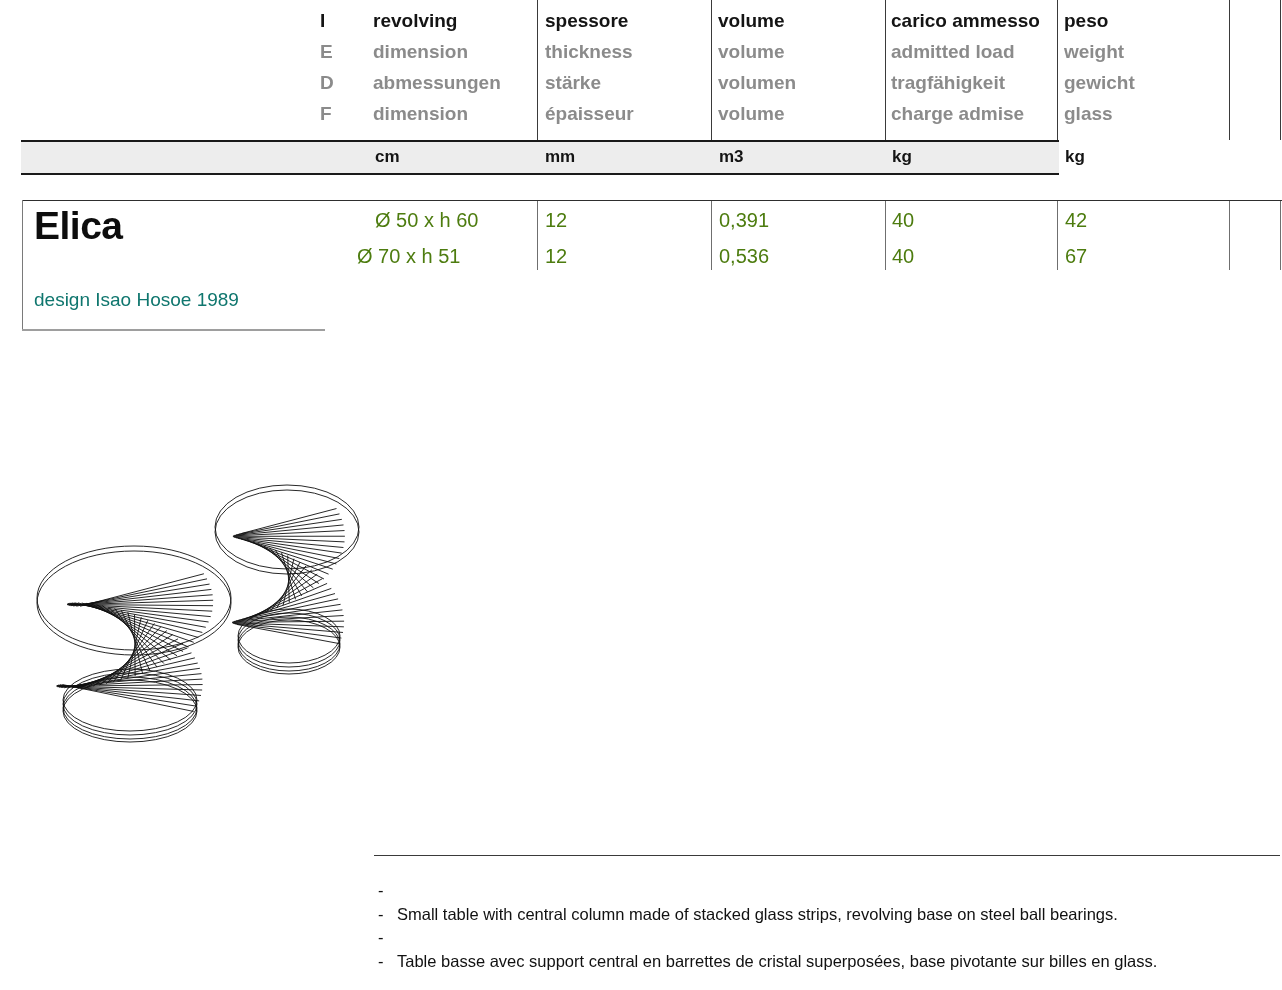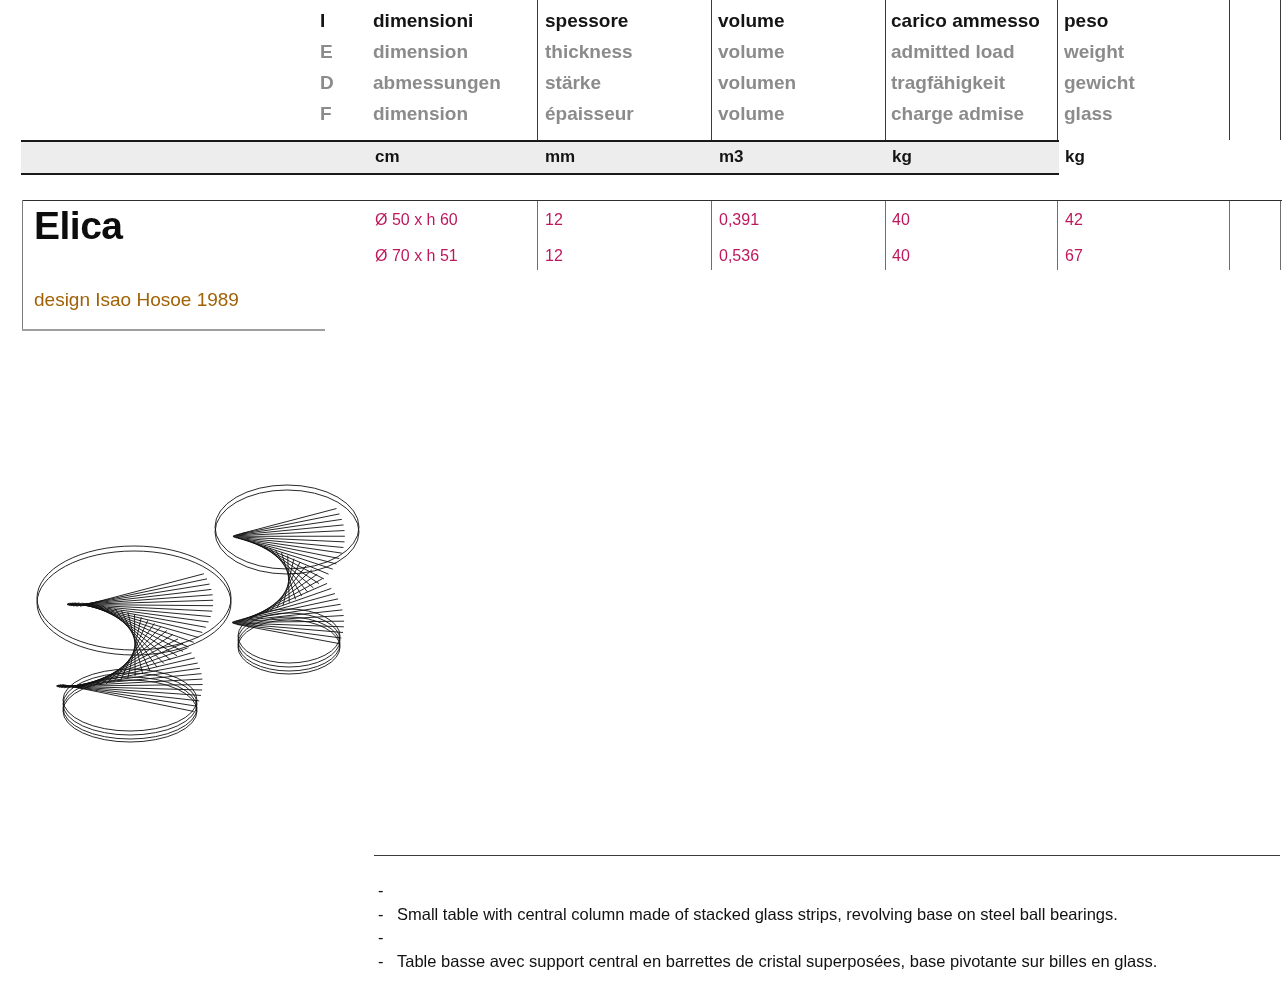--- a/index.html
+++ b/index.html
@@ -21,23 +21,23 @@
   .units-band{position:absolute;left:21px;top:140px;width:1038px;height:31px;
               background:#ededed;border-top:2px solid #1a1a1a;border-bottom:2px solid #1a1a1a}
   .unit{position:absolute;top:0;font-weight:bold;font-size:17px;line-height:30px;color:#141414}
 
   
   .product-topline{position:absolute;left:22px;top:200px;width:1260px;height:1px;background:#2e2e2e}
   .elica-left{position:absolute;left:22px;top:200px;width:1px;height:131px;background:#7a7a7a}
   .elica-bottom{position:absolute;left:22px;top:329px;width:303px;height:2px;background:#9e9e9e}
   .product-name{position:absolute;left:34px;top:203px;margin:0;font-size:39px;font-weight:800;
                 letter-spacing:-0.5px;line-height:46px;color:#0d0d0d}
-  .credit{position:absolute;left:34px;top:288px;font-size:19px;line-height:24px;color:#a16207;white-space:nowrap}
-
-  .cell{position:absolute;font-size:16px;line-height:22px;white-space:nowrap;color:#be185d}
+  .credit{position:absolute;left:34px;top:288px;font-size:19px;line-height:24px;color:#0f766e;white-space:nowrap}
+
+  .cell{position:absolute;font-size:20px;line-height:22px;white-space:nowrap;color:#4d7c0f}
 
   
   .illu{position:absolute;left:15px;top:450px}
 
   
   .desc-rule{position:absolute;left:374px;top:855px;width:906px;height:1px;background:#3a3a3a}
   .descriptions{position:absolute;left:374px;top:879px;width:908px}
   .desc-line{display:flex;font-size:16.5px;line-height:23.5px;color:#111}
   .marker{flex:0 0 19px;padding-left:4px}
   .desc-text{white-space:nowrap}
@@ -55,21 +55,21 @@
   <div class="vline hdr" style="left:1280px"></div>
 
   <div class="hcol" style="left:320px">
     <div class="hl">I</div>
     <div class="hl gray">E</div>
     <div class="hl gray">D</div>
     <div class="hl gray">F</div>
   </div>
 
   <div class="hcol" style="left:373px">
-    <div class="hl">dimensioni</div>
+    <div class="hl">revolving</div>
     <div class="hl gray">dimension</div>
     <div class="hl gray">abmessungen</div>
     <div class="hl gray">dimension</div>
   </div>
   <div class="hcol" style="left:545px">
     <div class="hl">spessore</div>
     <div class="hl gray">thickness</div>
     <div class="hl gray">stärke</div>
     <div class="hl gray">épaisseur</div>
   </div>
@@ -113,21 +113,21 @@
 
   <h1 class="product-name">Elica</h1>
   <div class="credit">design Isao Hosoe 1989</div>
 
   <div class="cell" style="left:375px;top:209px">Ø 50 x h 60</div>
   <div class="cell" style="left:545px;top:209px">12</div>
   <div class="cell" style="left:719px;top:209px">0,391</div>
   <div class="cell" style="left:892px;top:209px">40</div>
   <div class="cell" style="left:1065px;top:209px">42</div>
 
-  <div class="cell" style="left:375px;top:245px">Ø 70 x h 51</div>
+  <div class="cell" style="left:357px;top:245px">Ø 70 x h 51</div>
   <div class="cell" style="left:545px;top:245px">12</div>
   <div class="cell" style="left:719px;top:245px">0,536</div>
   <div class="cell" style="left:892px;top:245px">40</div>
   <div class="cell" style="left:1065px;top:245px">67</div>
 
   <svg id="illu" class="illu" width="370" height="320" viewBox="15 450 370 320">
       <ellipse cx="287" cy="527" rx="72" ry="42" fill="none" stroke="#101010" stroke-width="0.9"></ellipse>
       <ellipse cx="287" cy="532" rx="72" ry="42" fill="none" stroke="#101010" stroke-width="0.9"></ellipse>
       <ellipse cx="289" cy="636" rx="51" ry="27" fill="none" stroke="#101010" stroke-width="0.9"></ellipse>
       <ellipse cx="289" cy="640" rx="51" ry="27" fill="none" stroke="#101010" stroke-width="0.9"></ellipse>

